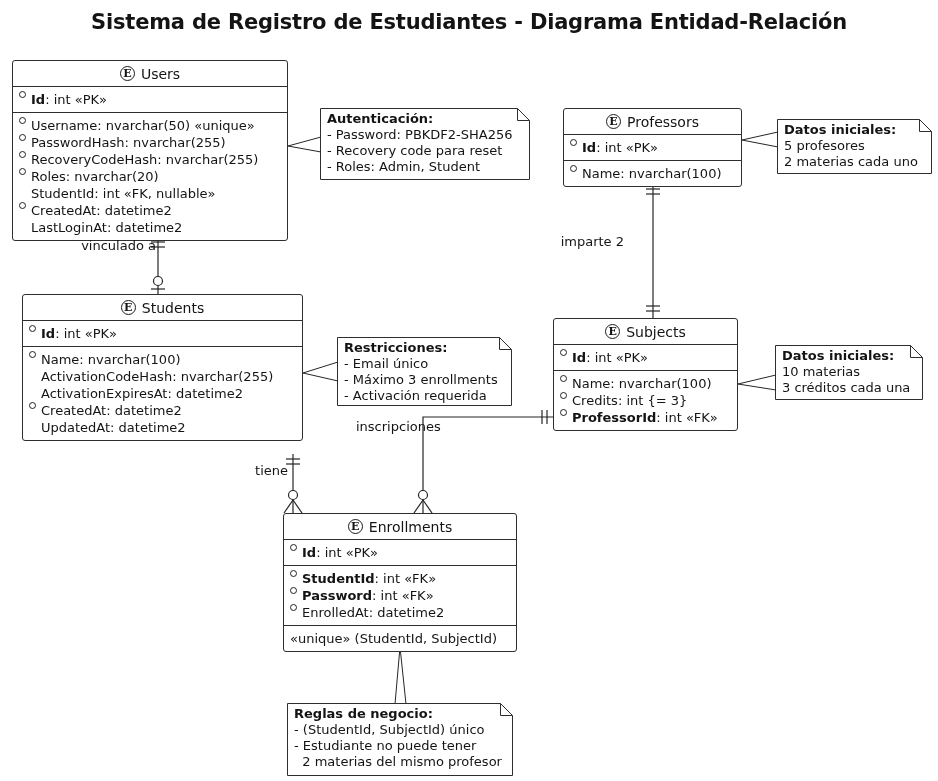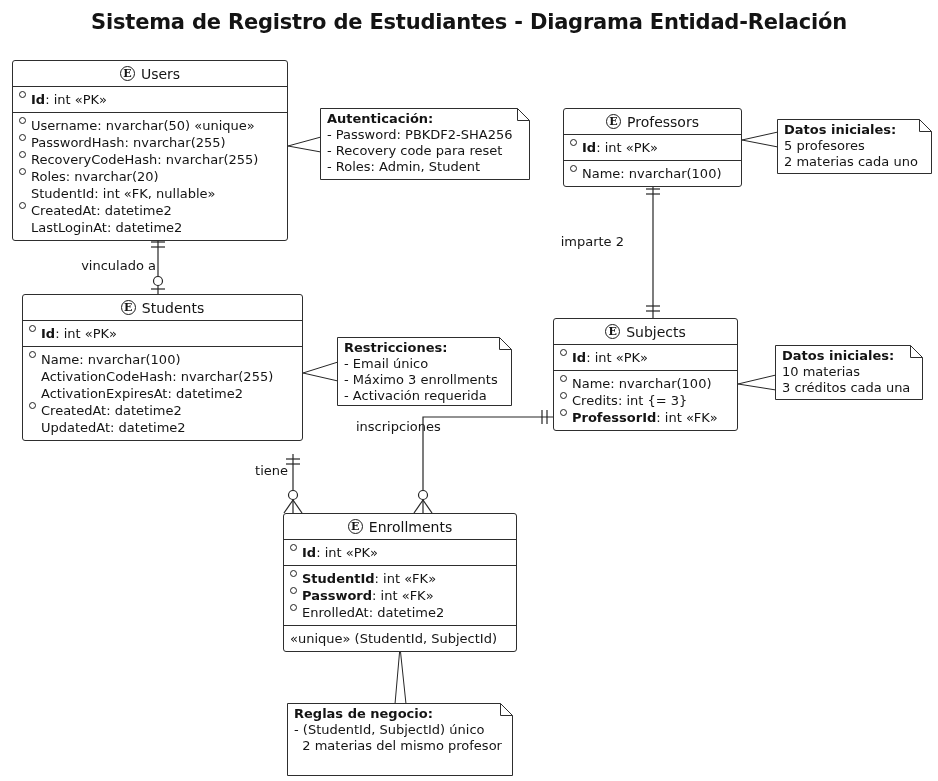--- a/index.html
+++ b/index.html
@@ -321,21 +321,22 @@
     <div class="note-line">3 créditos cada una</div>
   </div>
 
   <div class="note" style="left:287px; top:703px; width:226px; height:73px;">
       <svg width="226" height="73" class="note-bg">
         <path d="M0.5,0.5 H213.5 L225.5,12.5 V72.5 H0.5 Z" fill="#ffffff" stroke="#2e2e2e"></path>
         <path d="M213.5,0.5 V12.5 H225.5" fill="none" stroke="#2e2e2e"></path>
       </svg>
     <div class="note-title">Reglas de negocio:</div>
     <div class="note-line">- (StudentId, SubjectId) único</div>
+    <div class="note-line">- Estudiante no puede tener</div>
     <div class="note-line">&nbsp;&nbsp;2 materias del mismo profesor</div>
   </div>
 
-  <div class="elabel ra" style="left:70px; top:258px; width:86px;">vinculado a</div>
+  <div class="elabel ra" style="left:70px; top:238px; width:86px;">vinculado a</div>
   <div class="elabel ra" style="left:560px; top:234px; width:64px;">imparte 2</div>
   <div class="elabel ra" style="left:250px; top:463px; width:38px;">tiene</div>
   <div class="elabel" style="left:356px; top:419px; width:92px;">inscripciones</div>
 
 </div>
 
 </body></html>

